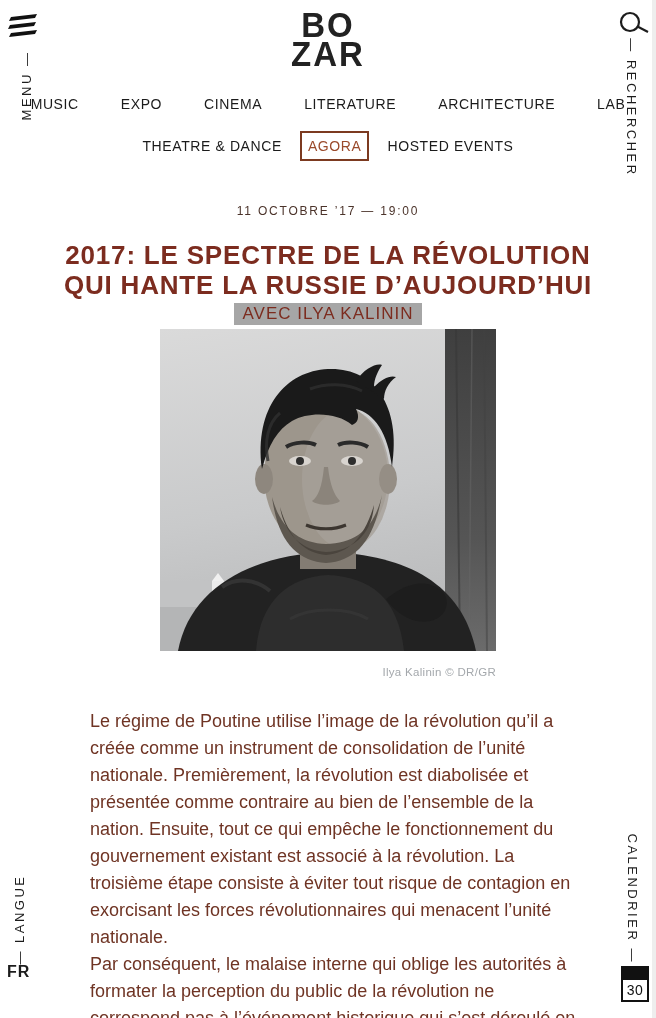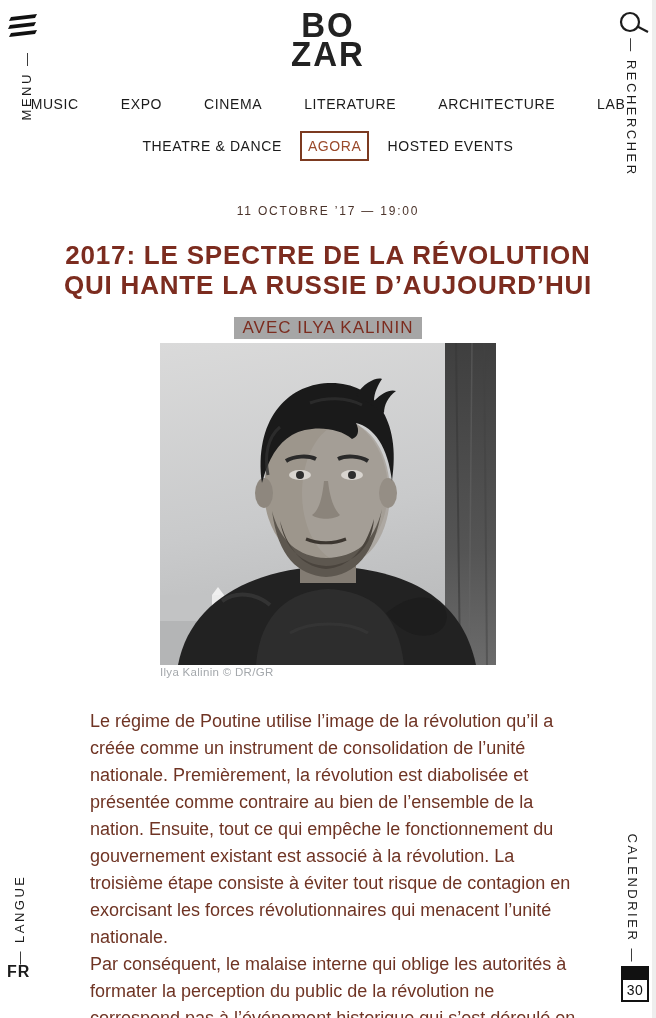--- a/index.html
+++ b/index.html
@@ -44,27 +44,27 @@
   .nav.row2 { margin-top:14px; gap:18px; }
   .nav a { cursor:pointer; padding:5px 0; }
   .nav a.active { color:#9a4a2b; border:2px solid #7c3a20; padding:5px 6px; }
 
   .date { margin-top:43px; text-align:center; font-size:12px; letter-spacing:1.8px;
           color:#4b332a; }
 
   .title { margin:22px auto 0; text-align:center; font-size:26px; line-height:30px;
            letter-spacing:0.8px; color:#7c2c1f; width:540px; }
 
-  .subtitle-wrap { margin-top:17px; text-align:center; }
+  .subtitle-wrap { margin-top:3px; text-align:center; }
   .subtitle { display:inline-block; font-size:17px; letter-spacing:1px; color:#7c2c1f;
               background:#a6a6a6; padding:1px 8px; }
 
   figure.photo { margin:4px auto 0; width:336px; }
   figure.photo svg { display:block; }
-  figcaption { margin-top:1px; text-align:left; font-size:11.5px; color:#a4a8ac;
+  figcaption { margin-top:15px; text-align:right; font-size:11.5px; color:#a4a8ac;
                letter-spacing:0.3px; }
 
   .body-text { margin:30px 0 0 32px; width:487px; font-size:18px; line-height:27px;
                color:#6f3424; }
   .body-text p { margin:0; }
 </style>
 </head>
 <body>
 
 <div class="page">

